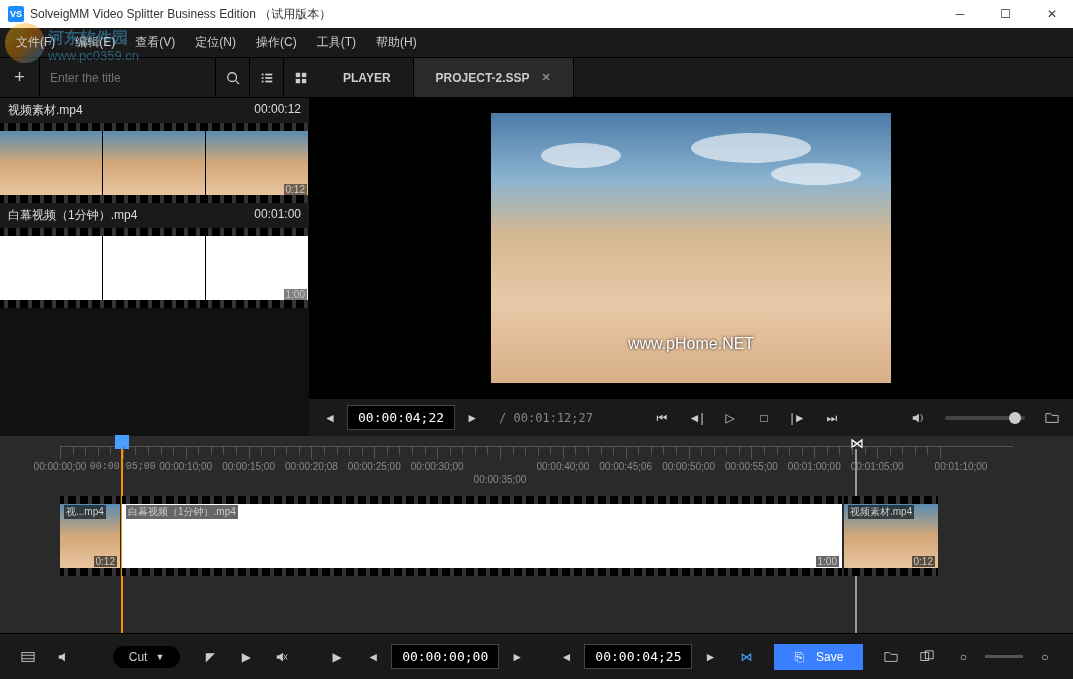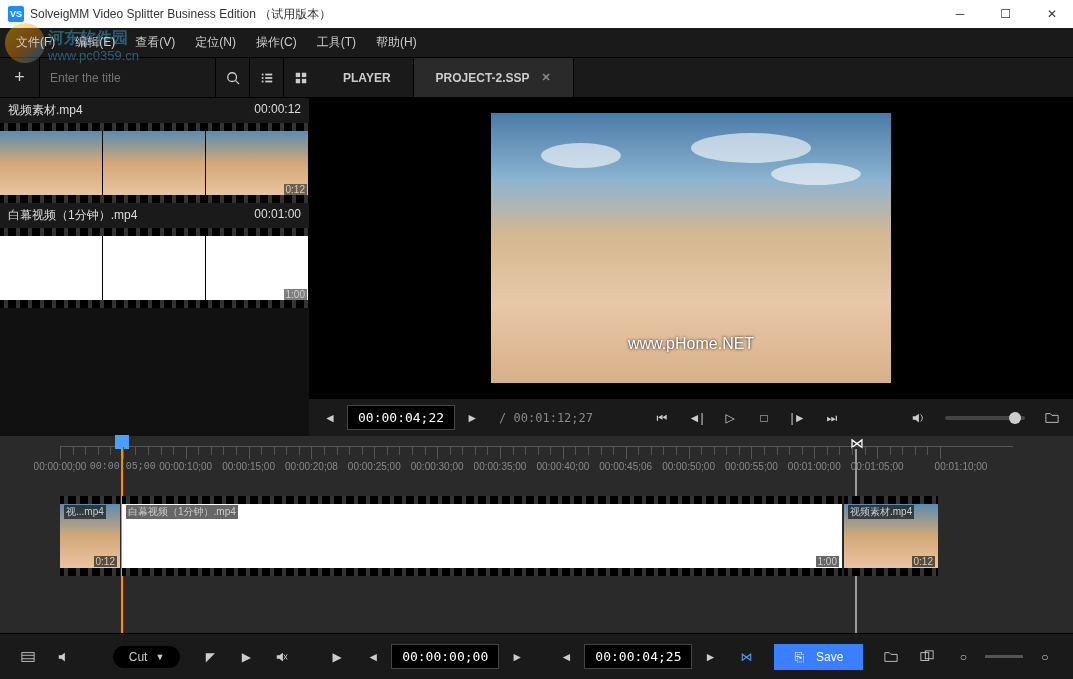--- a/index.html
+++ b/index.html
@@ -245,21 +245,21 @@
       <div class="tick" style="left: 339.429px;"></div>
       <div class="tick" style="left: 352px;"></div>
       <div class="tick" style="left: 364.571px;"></div>
       <div class="tick major" style="left: 377.143px;"></div>
       <div class="tick-label" style="left: 377.143px;">00:00:30;00</div>
       <div class="tick" style="left: 389.714px;"></div>
       <div class="tick" style="left: 402.286px;"></div>
       <div class="tick" style="left: 414.857px;"></div>
       <div class="tick" style="left: 427.429px;"></div>
       <div class="tick major" style="left: 440px;"></div>
-      <div class="tick-label" style="left: 440px;">00:00:35;00</div>
+      <div class="tick-label" style="left: 440px; margin-top: 13px;">00:00:35;00</div>
       <div class="tick" style="left: 452.571px;"></div>
       <div class="tick" style="left: 465.143px;"></div>
       <div class="tick" style="left: 477.714px;"></div>
       <div class="tick" style="left: 490.286px;"></div>
       <div class="tick major" style="left: 502.857px;"></div>
       <div class="tick-label" style="left: 502.857px;">00:00:40;00</div>
       <div class="tick" style="left: 515.429px;"></div>
       <div class="tick" style="left: 528px;"></div>
       <div class="tick" style="left: 540.571px;"></div>
       <div class="tick" style="left: 553.143px;"></div>

